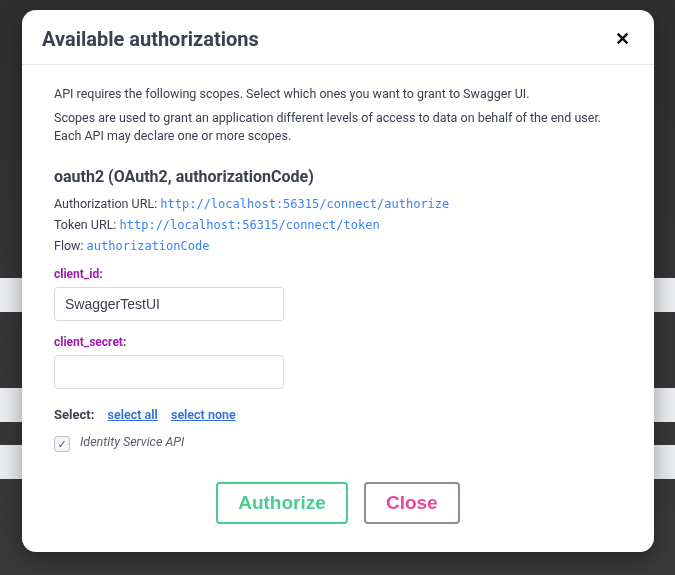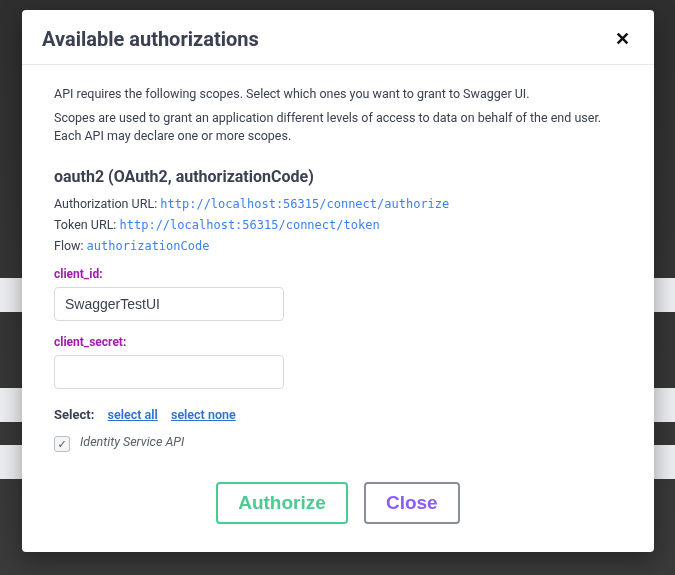--- a/index.html
+++ b/index.html
@@ -14,21 +14,21 @@
   .backdrop {
     position:absolute; inset:0;
     background:linear-gradient(#2f2f2f,#3a3a3a);
   }
   .bg-strip { position:absolute; left:0; right:0; background:#eceef1; height:34px; }
   .modal {
     position:absolute;
     left:22px; top:10px;
     width:632px;
     background:#fff;
-    border-radius:4px;
+    border-radius:14px;
     box-shadow:0 8px 24px rgba(0,0,0,.35);
     display:flex; flex-direction:column;
     overflow:hidden;
   }
   .modal-header {
     display:flex; align-items:center; justify-content:space-between;
     padding:16px 20px 12px 20px;
     border-bottom:1px solid #e4e7eb;
   }
   .modal-header h2 {
@@ -74,21 +74,21 @@
     font-weight:700;
     border-radius:4px;
     cursor:pointer;
     background:#fff;
   }
   .btn-authorize {
     color:#49cc90;
     border:2px solid #49cc90;
   }
   .btn-close {
-    color:#8b5cf6;
+    color:#ec4899;
     border:2px solid #8a8f99;
   }
 </style>
 </head>
 <body>
 
 <div class="backdrop">
   <div class="bg-strip" style="top:278px;"></div>
   <div class="bg-strip" style="top:388px;"></div>
   <div class="bg-strip" style="top:445px;"></div>

